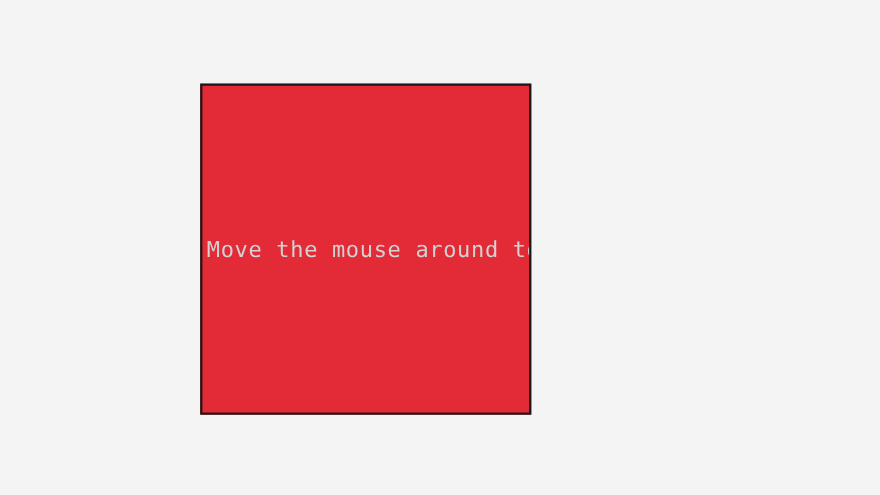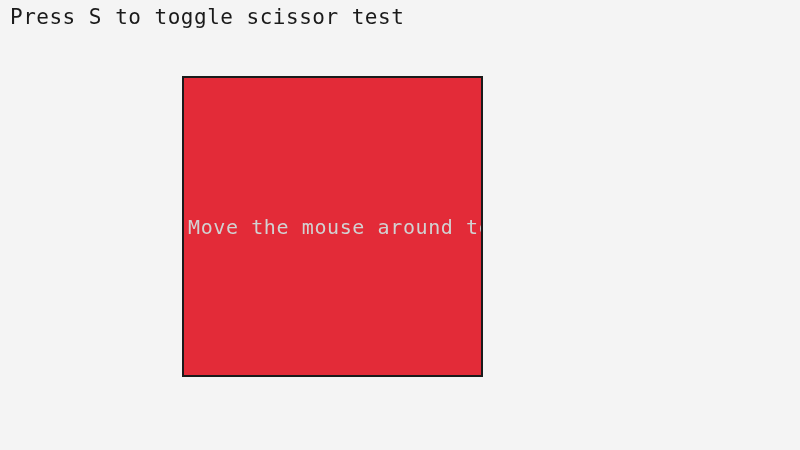--- a/index.html
+++ b/index.html
@@ -62,19 +62,18 @@
     white-space: nowrap;
     -webkit-font-smoothing: none;
     font-smooth: never;
   }
 </style>
 </head>
 <body>
 
 <div id="app">
 
-  <div id="instruction-text">Press S to toggle scissor test</div>
 
   <div id="scissor-area">
     <div id="scissor-text">Move the mouse around to r</div>
   </div>
 
 </div>
 
 </body></html>

